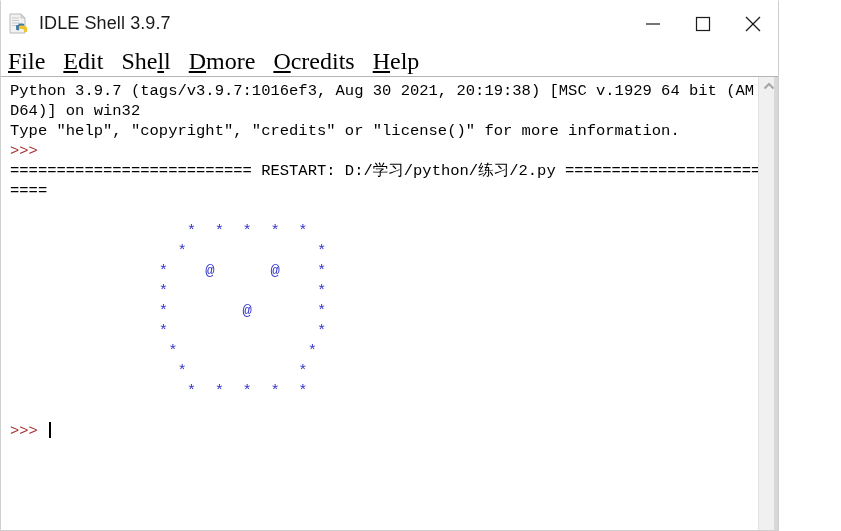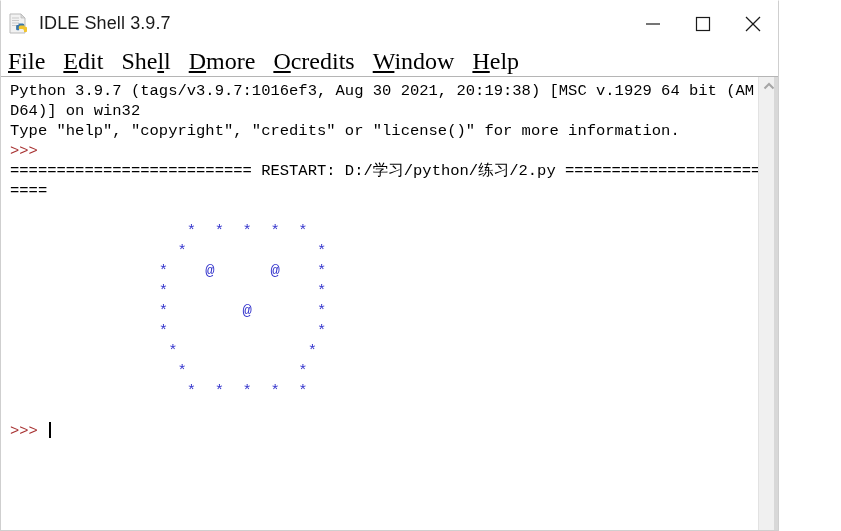--- a/index.html
+++ b/index.html
@@ -223,21 +223,20 @@
       </svg>
     </div>
   </div>
 
   <div id="menubar">
     <div class="menu-item"><span class="mn">F</span><span>ile</span></div>
     <div class="menu-item"><span class="mn">E</span><span>dit</span></div>
     <div class="menu-item"><span>She</span><span class="mn">l</span><span>l</span></div>
     <div class="menu-item"><span class="mn">D</span><span>more</span></div>
     <div class="menu-item"><span class="mn">O</span><span>credits</span></div>
-    <div class="menu-item"><span class="mn">W</span><span>indow</span></div>
     <div class="menu-item"><span class="mn">H</span><span>elp</span></div>
   </div>
 
   <div id="body">
 
     <div id="textarea">
       <div id="code"><div class="ln"><span class="tok-plain" style="color: rgb(0, 0, 0);">Python 3.9.7 (tags/v3.9.7:1016ef3, Aug 30 2021, 20:19:38) [MSC v.1929 64 bit (AM</span></div><div class="ln"><span class="tok-plain" style="color: rgb(0, 0, 0);">D64)] on win32</span></div><div class="ln"><span class="tok-plain" style="color: rgb(0, 0, 0);">Type "help", "copyright", "credits" or "license()" for more information.</span></div><div class="ln"><span class="tok-prompt" style="color: rgb(168, 50, 50);">&gt;&gt;&gt; </span></div><div class="ln"><span class="tok-plain" style="color: rgb(0, 0, 0);">========================== RESTART: D:/学习/python/练习/2.py =====================</span></div><div class="ln"><span class="tok-plain" style="color: rgb(0, 0, 0);">====</span></div><div class="ln">&nbsp;</div><div class="ln"><span class="tok-blue" style="color: rgb(51, 51, 204);">                   *  *  *  *  *</span></div><div class="ln"><span class="tok-blue" style="color: rgb(51, 51, 204);">                  *              *</span></div><div class="ln"><span class="tok-blue" style="color: rgb(51, 51, 204);">                *    @      @    *</span></div><div class="ln"><span class="tok-blue" style="color: rgb(51, 51, 204);">                *                *</span></div><div class="ln"><span class="tok-blue" style="color: rgb(51, 51, 204);">                *        @       *</span></div><div class="ln"><span class="tok-blue" style="color: rgb(51, 51, 204);">                *                *</span></div><div class="ln"><span class="tok-blue" style="color: rgb(51, 51, 204);">                 *              *</span></div><div class="ln"><span class="tok-blue" style="color: rgb(51, 51, 204);">                  *            *</span></div><div class="ln"><span class="tok-blue" style="color: rgb(51, 51, 204);">                   *  *  *  *  *</span></div><div class="ln">&nbsp;</div><div class="ln"><span class="tok-prompt" style="color: rgb(168, 50, 50);">&gt;&gt;&gt; </span><span id="caret"></span></div></div>
     </div>
 
     <div id="vscroll">

